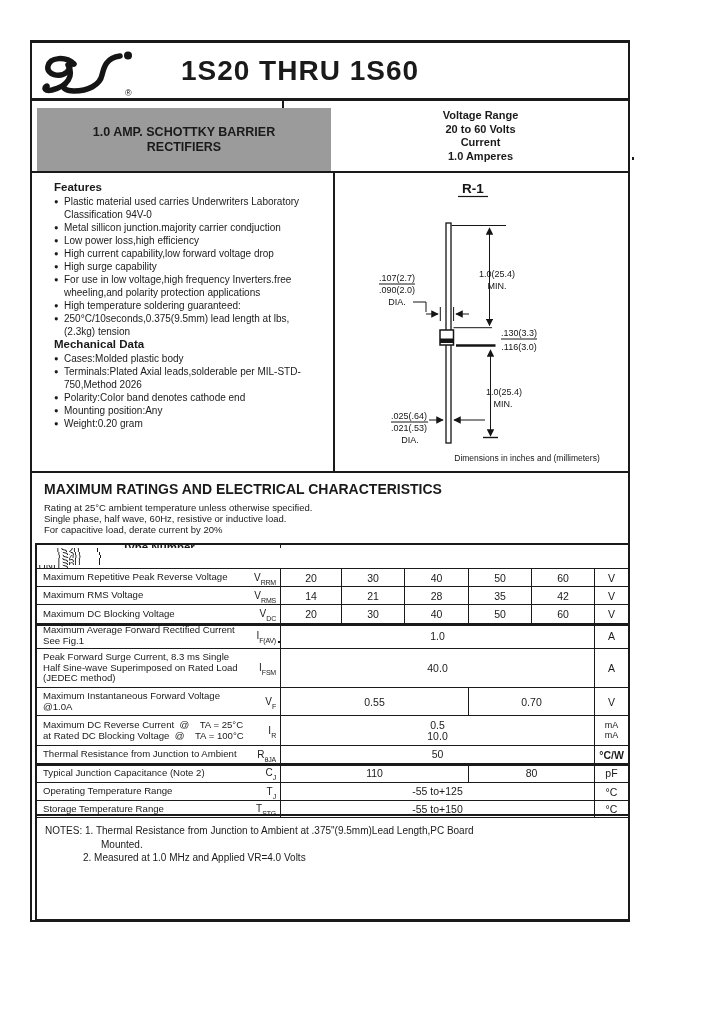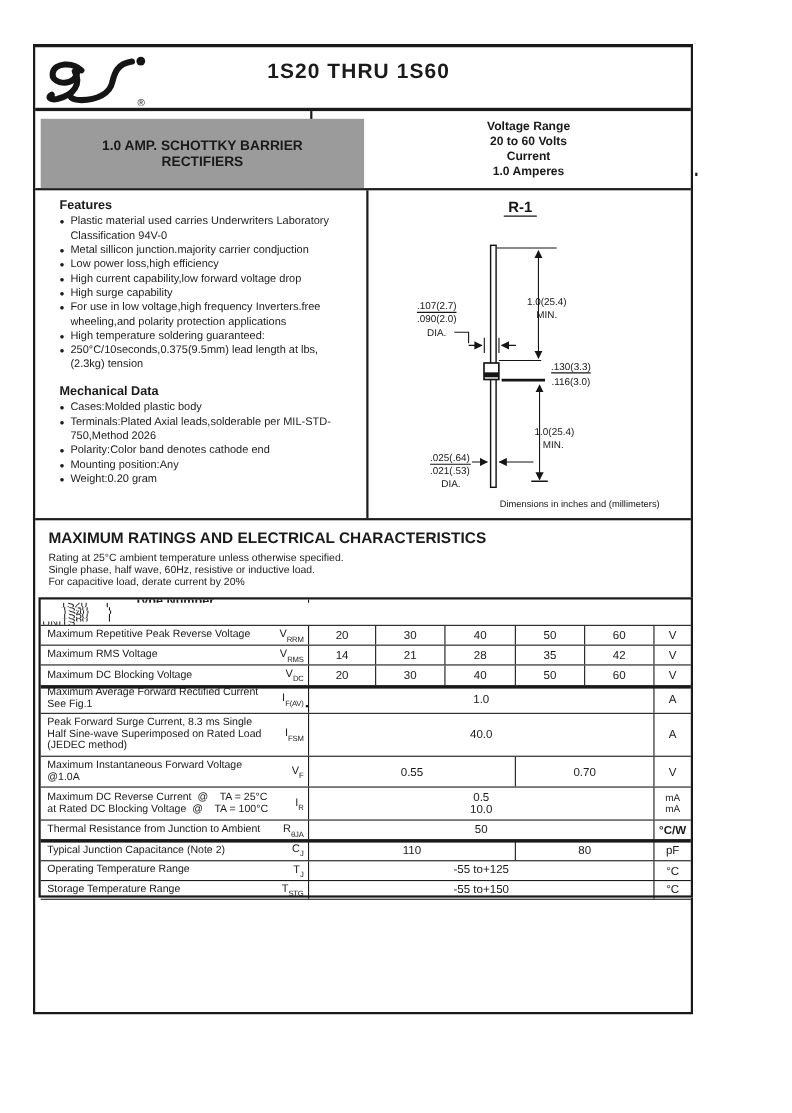--- a/index.html
+++ b/index.html
@@ -3,37 +3,37 @@
 <meta charset="utf-8">
 <style>
   html,body{margin:0;padding:0;background:#ffffff;}
   .page{position:relative;width:720px;height:1012px;background:#ffffff;
         font-family:"Liberation Sans",sans-serif;color:#1a1a1a;overflow:hidden;}
   .doc{position:absolute;left:30px;top:40px;width:600px;height:882px;
        border:2px solid #1a1a1a;border-top-width:3px;box-sizing:border-box;background:#fff;}
   
   .hdr{position:absolute;left:0;top:0;width:596px;height:58px;border-bottom:3px solid #1a1a1a;box-sizing:border-box;}
   .logo{position:absolute;left:8px;top:6px;width:112px;height:48px;}
-  .doc-title{position:absolute;left:104px;top:12px;width:380px;text-align:center;
-             font-size:19px;font-weight:bold;letter-spacing:1px;}
+  .doc-title{position:absolute;left:78px;top:12px;width:380px;text-align:center;
+             font-size:28px;font-weight:bold;letter-spacing:1px;}
   
   .inforow{position:absolute;left:0;top:58px;width:596px;height:72px;border-bottom:2px solid #1a1a1a;box-sizing:border-box;}
   .infoleft{position:absolute;left:0;top:0;width:252px;height:70px;border-right:2px solid #1a1a1a;box-sizing:border-box;}
   .graybox{position:absolute;left:5px;top:7px;width:294px;height:63px;background:#9b9b9b;
            display:flex;flex-direction:column;justify-content:center;align-items:center;
            font-weight:bold;font-size:12.5px;line-height:15px;text-align:center;}
   .voltbox{position:absolute;left:301px;top:0;width:295px;height:70px;
            display:flex;flex-direction:column;justify-content:center;align-items:center;
            font-weight:bold;font-size:11px;line-height:13.5px;text-align:center;}
   
   .midrow{position:absolute;left:0;top:130px;width:596px;height:300px;border-bottom:2px solid #1a1a1a;box-sizing:border-box;}
   .featpane{position:absolute;left:0;top:0;width:303px;height:298px;border-right:2px solid #1a1a1a;box-sizing:border-box;
             padding:8px 0 0 22px;}
   .sec-h{font-weight:bold;font-size:11.5px;margin:0 0 2px 0;}
-  .sec-h.mech{margin-top:12px;}
+  .sec-h.mech{}
   ul.blist{list-style:none;margin:0;padding:0;font-size:10px;line-height:13px;width:262px;}
   ul.blist li{position:relative;padding-left:10px;}
   ul.blist li::before{content:"\25CF";position:absolute;left:0;top:0;font-size:7.5px;}
   .diagpane{position:absolute;left:305px;top:0;width:291px;height:298px;}
   .diagpane svg{position:absolute;left:0;top:0;}
   
   .rathead{position:absolute;left:0;top:430px;width:596px;height:70px;padding:8px 0 0 12px;box-sizing:border-box;}
   .rathead .rh-title{font-weight:bold;font-size:14px;margin-bottom:5px;}
   .rathead .cond{font-size:9.5px;line-height:11px;}
   
@@ -321,19 +321,24 @@
             <div class="tcell " style="width: 314px;">
               <div class="stack">
                 <div>-55 to+150</div>
               </div>
             </div>
             <div class="tcell last" style="width: 33px;">°C</div>
           </div>
           <div class="thickline" style="top: 78px;"></div>
           <div class="thickline" style="top: 218px;"></div>
         </div>
+      <div class="notesbox" id="notesbox">
+          <div class="note-l1">NOTES: 1. Thermal Resistance from Junction to Ambient at .375"(9.5mm)Lead Length,PC Board</div>
+          <div class="note-l2">Mounted.</div>
+          <div class="note-l3">2. Measured at 1.0 MHz and Applied VR=4.0 Volts</div>
+        </div>
     </div>
 
   </div>
 
   <div class="artifact-dot" style="left:632px;top:157px;width:2px;height:3px;"></div>
   <div class="artifact-dot" style="left:278px;top:641px;width:2px;height:2px;"></div>
 </div>
 
 </body></html>

